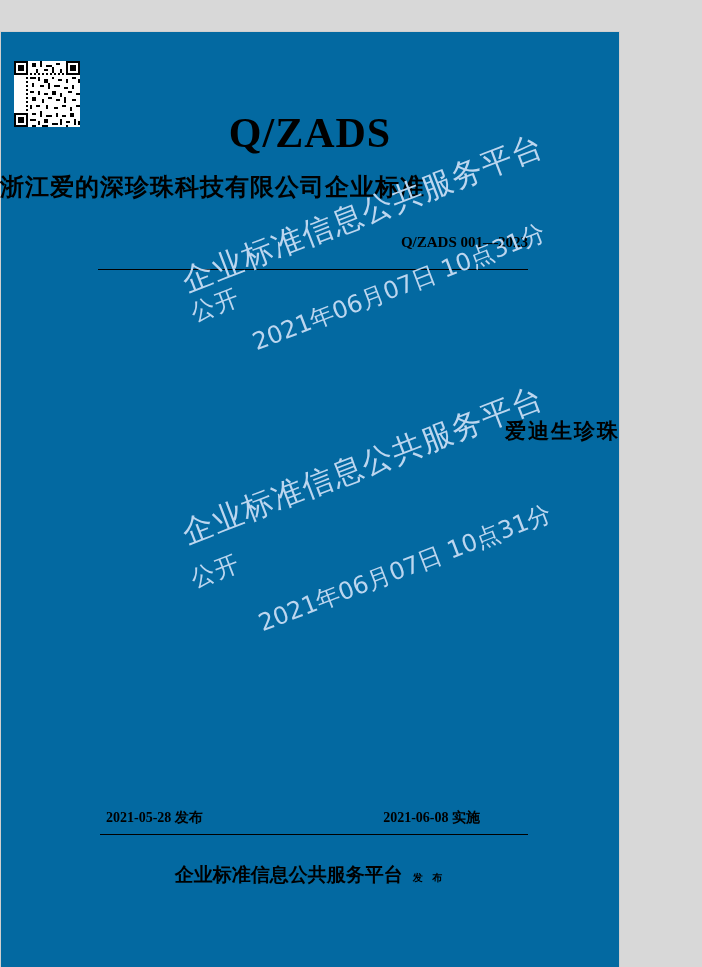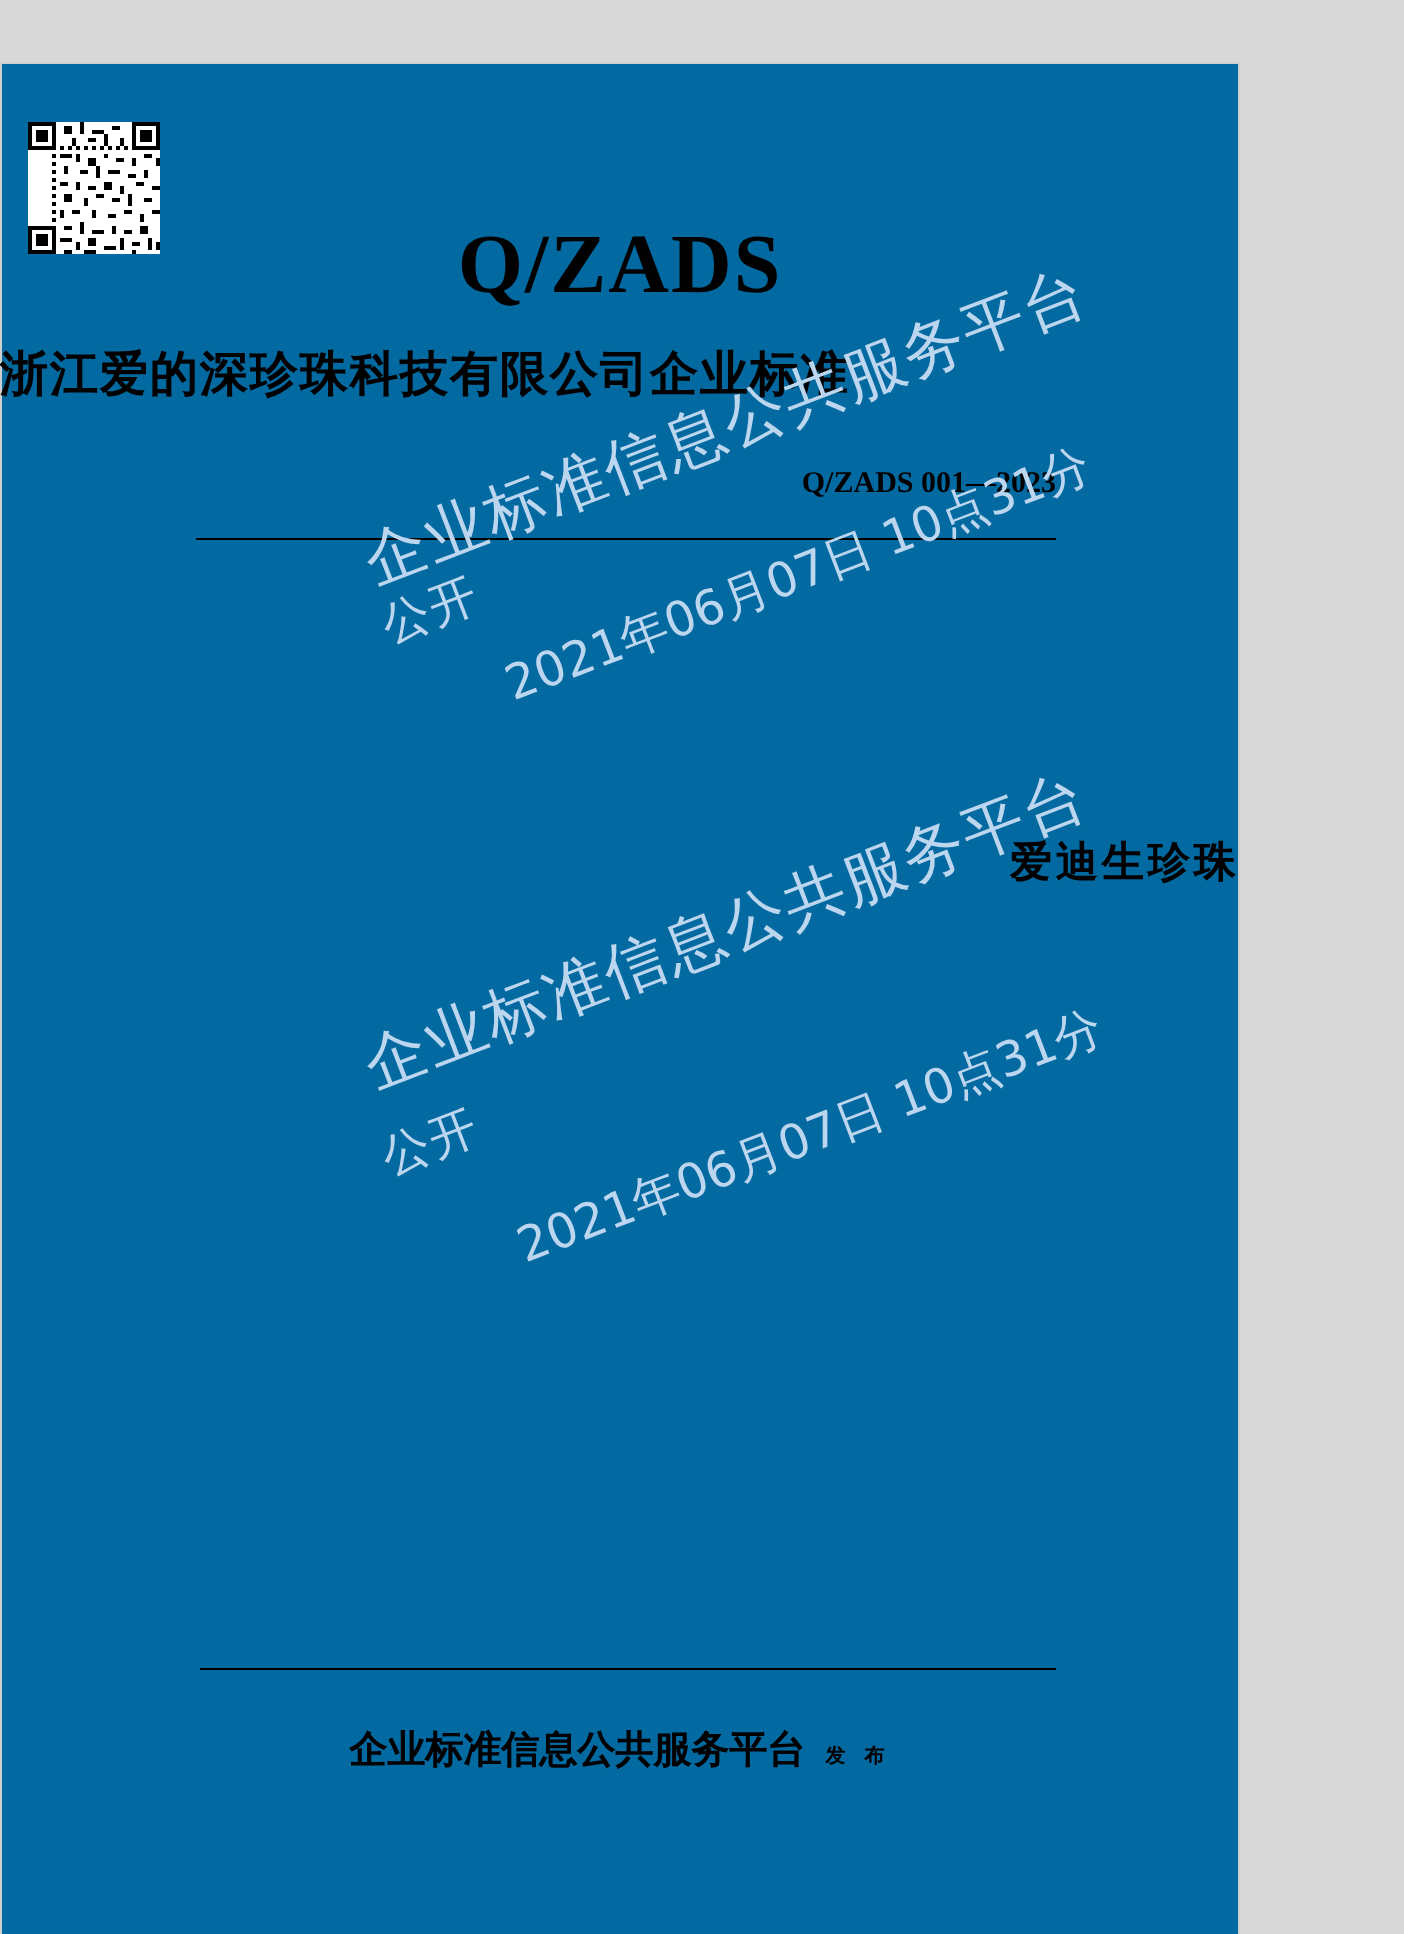--- a/index.html
+++ b/index.html
@@ -293,18 +293,22 @@
   <div class="subject">爱迪生珍珠</div>
 
   <div class="watermark wm-main wm1-main">企业标准信息公共服务平台</div>
   <div class="watermark wm-open wm1-open">公开</div>
   <div class="watermark wm-date wm1-date">2021年06月07日  10点31分</div>
 
   <div class="watermark wm-main wm2-main">企业标准信息公共服务平台</div>
   <div class="watermark wm-open wm2-open">公开</div>
   <div class="watermark wm-date wm2-date">2021年06月07日  10点31分</div>
 
+  <div class="footer-dates">
+    <span class="date-left">2021-05-28  发布</span>
+    <span class="date-right">2021-06-08  实施</span>
+  </div>
   <div class="rule-bottom"></div>
   <div class="issuer">
     <span>企业标准信息公共服务平台</span><span class="verb">发 布</span>
   </div>
 
 </div>
 
 </body></html>

